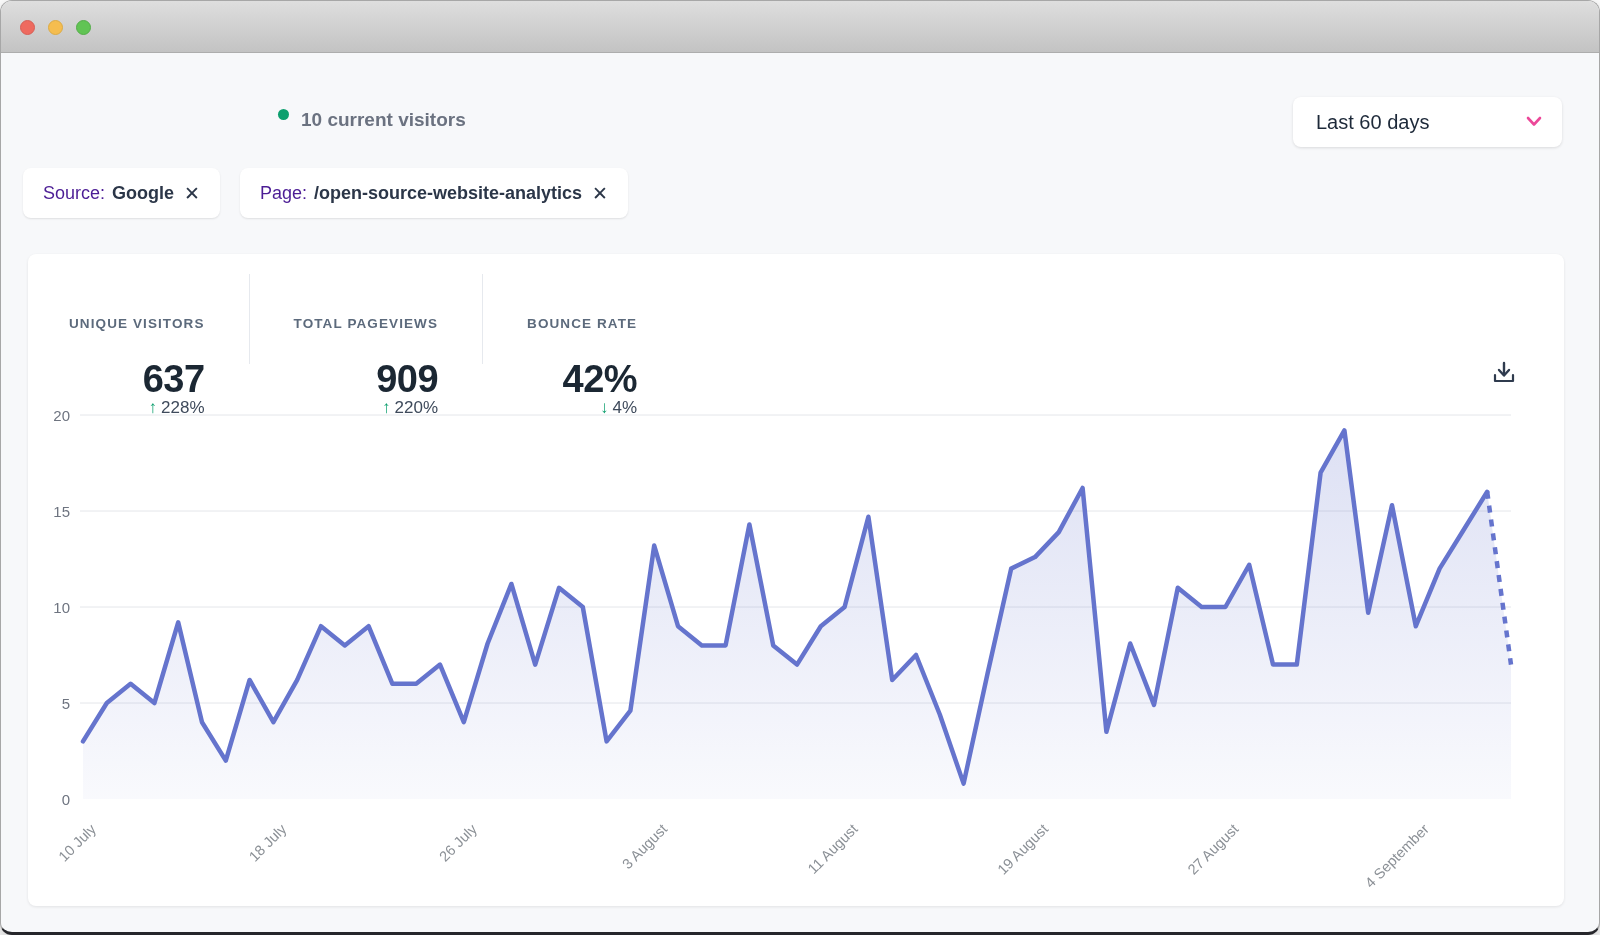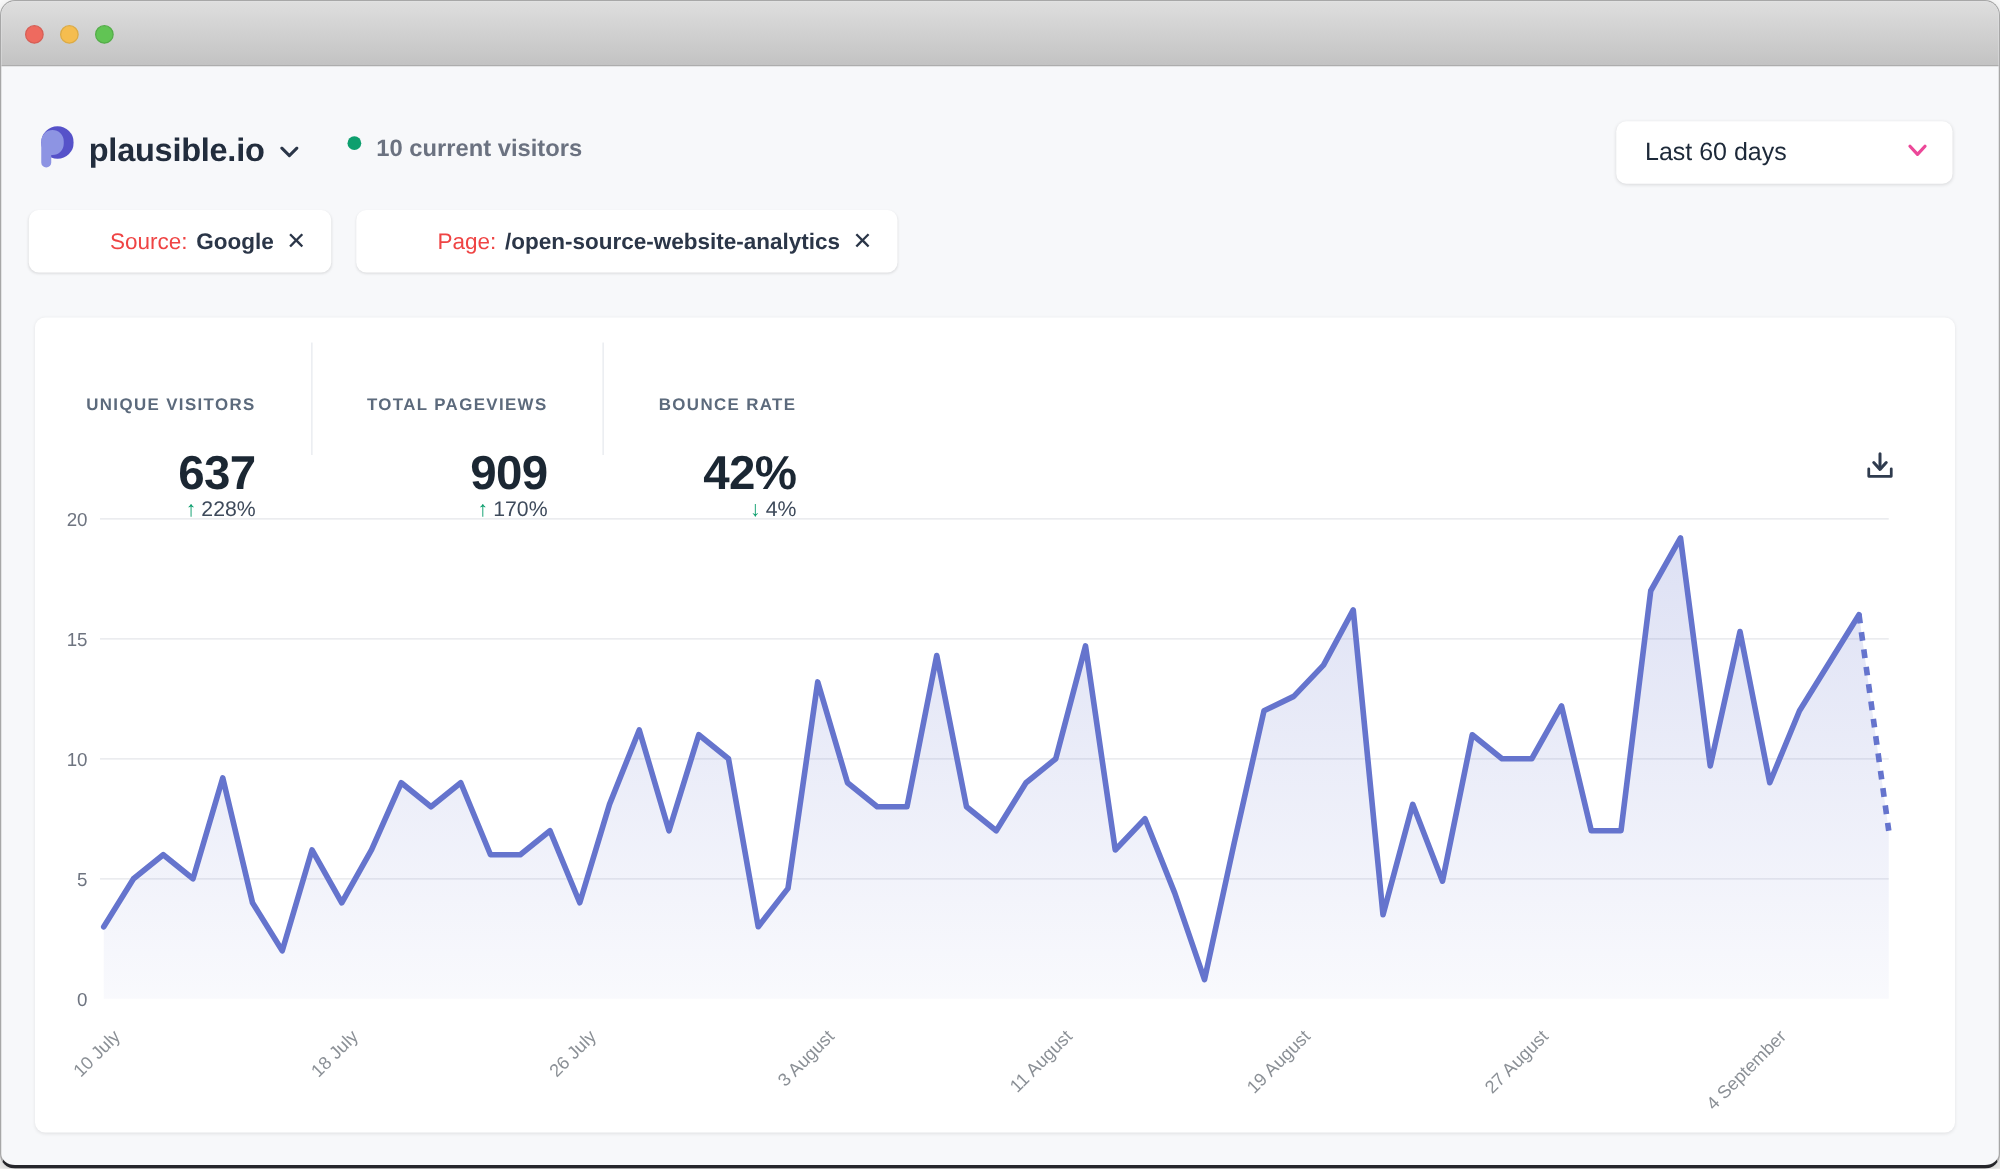--- a/index.html
+++ b/index.html
@@ -38,21 +38,21 @@
     padding:0 20px 0 23px; cursor:pointer;
   }
   .daterange-label { font-size:20px; font-weight:500; color:#1d2939; }
 
   
   .filters { position:absolute; left:22px; top:167px; display:flex; gap:20px; }
   .pill {
     height:50px; background:#fff; border-radius:8px; box-shadow:0 1px 2px rgba(0,0,0,0.10);
     display:flex; align-items:center; padding:0 20px; font-size:18px; cursor:pointer;
   }
-  .pill-prefix { color:#ef4444; margin-right:7px;margin-left:45px; }
+  .pill-prefix { color:#4c1d95; margin-right:7px; }
   .pill-value  { color:#2b3648; font-weight:700; }
   .pill-close  { margin-left:10px; font-size:19px; color:#2b3648; cursor:pointer; line-height:1; }
 
   
   .card {
     position:absolute; left:27px; top:253px; width:1536px; height:652px;
     background:#fff; border-radius:8px; box-shadow:0 1px 3px rgba(0,0,0,0.09);
   }
 
   .stats { position:absolute; left:41px; top:18px; display:flex; align-items:stretch; }
@@ -74,34 +74,20 @@
 <body>
 
 <div class="window">
 
   <div class="titlebar">
     <span class="tl red"></span>
     <span class="tl yellow"></span>
     <span class="tl green"></span>
   </div>
 
-  <div class="site-switcher">
-    <span>
-      <svg width="30" height="36" viewBox="0 0 30 36">
-        <circle cx="17" cy="14" r="13" fill="#5652c9"></circle>
-        <path d="M4 13 a9 9 0 0 1 9 -9 a9 9 0 0 1 9 9 v2 a9 9 0 0 1 -9 9 h-1 v6 a4 4 0 0 1 -8 0 z" fill="#8d94e3"></path>
-      </svg>
-    </span>
-    <span class="site-name">plausible.io</span>
-    <span class="site-chevron">
-      <svg width="15" height="10" viewBox="0 0 15 10">
-          <path d="M1.5 1.5 L7.5 7.5 L13.5 1.5" fill="none" stroke="#2b3648" stroke-width="2.4" stroke-linecap="round" stroke-linejoin="round"></path>
-        </svg>
-    </span>
-  </div>
 
   <div class="visitors">
     <span class="live-dot"></span>
     <span class="visitors-label">10 current visitors</span>
   </div>
 
   <div class="daterange">
     <span class="daterange-label">Last 60 days</span>
     <span>
       <svg width="16" height="11" viewBox="0 0 16 11">
@@ -136,21 +122,21 @@
             </span>
         </div>
       </div>
       <div class="vdiv"></div>
       <div class="stat">
         <div class="stat-label">TOTAL PAGEVIEWS</div>
         <div class="stat-row">
           <span class="stat-value">909</span>
           <span class="stat-change">
               <span class="stat-arrow">↑</span>
-              <span>170%</span>
+              <span>220%</span>
             </span>
         </div>
       </div>
       <div class="vdiv"></div>
       <div class="stat">
         <div class="stat-label">BOUNCE RATE</div>
         <div class="stat-row">
           <span class="stat-value">42%</span>
           <span class="stat-change">
               <span class="stat-arrow">↓</span>

